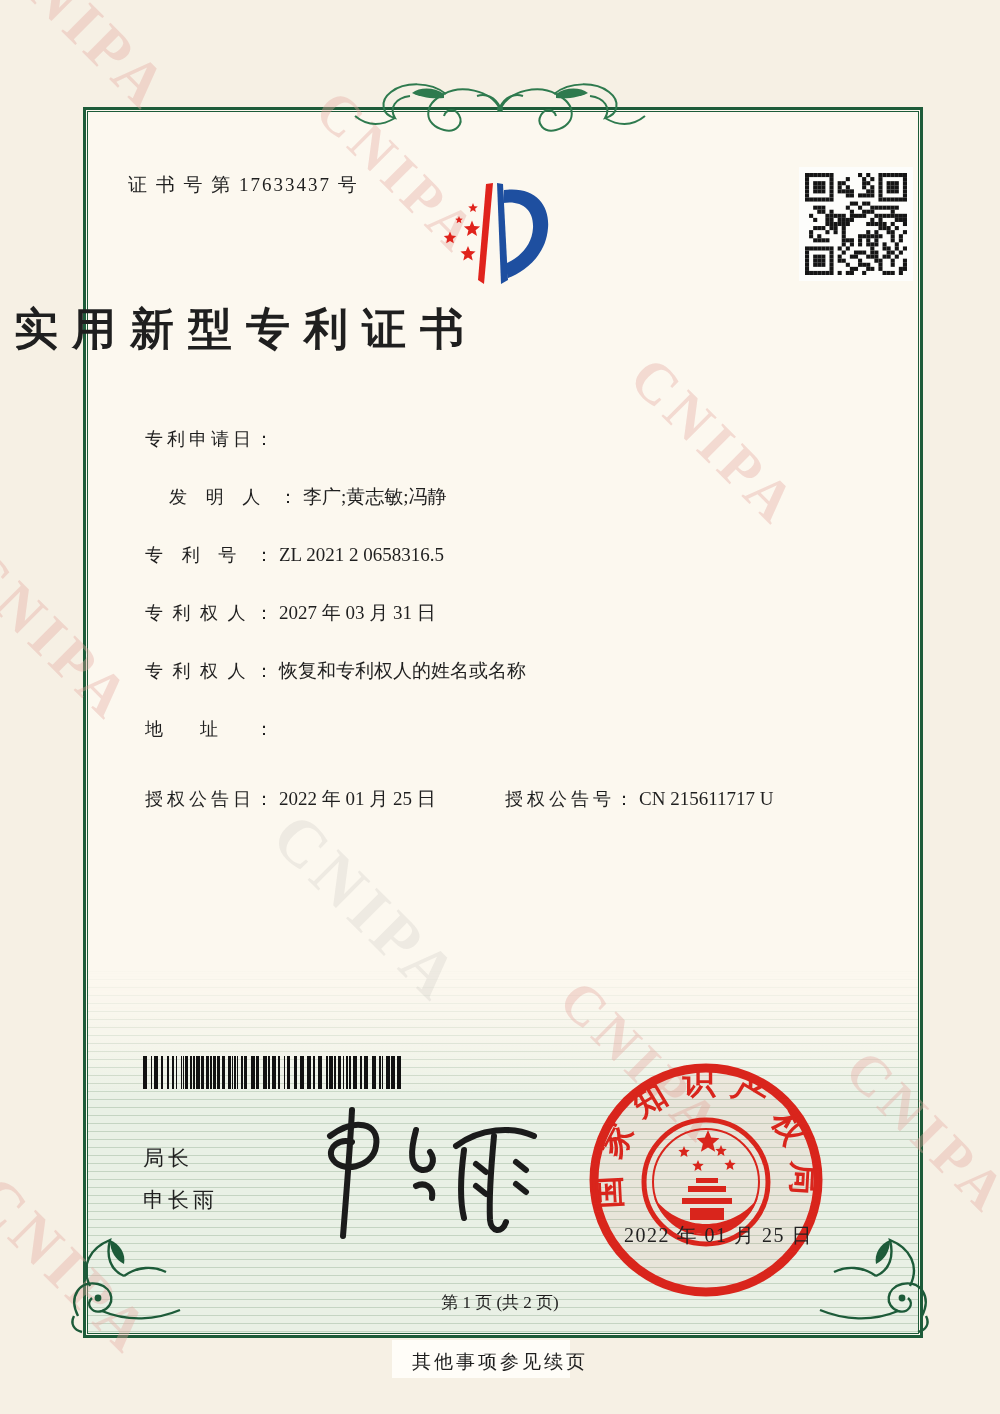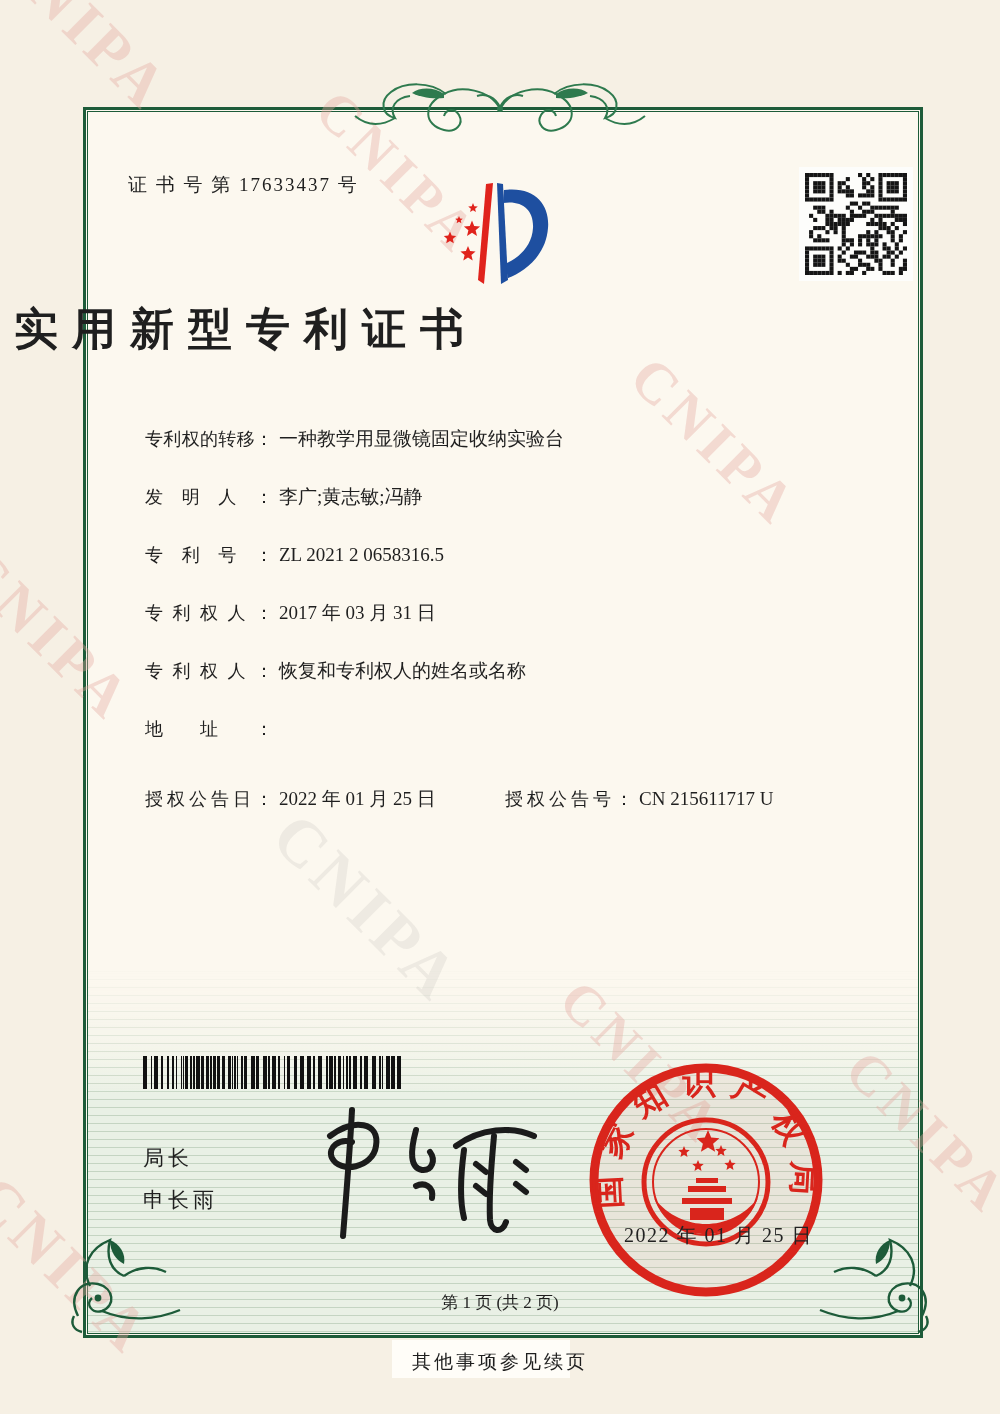--- a/index.html
+++ b/index.html
@@ -427,34 +427,33 @@
     <rect x="2" y="24" width="1" height="1" fill="#151515"></rect>
     <rect x="3" y="24" width="1" height="1" fill="#151515"></rect>
     <rect x="4" y="24" width="1" height="1" fill="#151515"></rect>
     <rect x="5" y="24" width="1" height="1" fill="#151515"></rect>
     <rect x="6" y="24" width="1" height="1" fill="#151515"></rect>
   </svg>
 
 <div class="title">实用新型专利证书</div>
 
 <div class="field-row" style="top:424px;">
-  <span class="field-label">专利权的转移：</span>
-  <span class="field-value">一种教学用显微镜固定收纳实验台</span>
-</div>
-<div class="field-row" style="top:482px;">
+  <span class="field-label">专利申请日：</span>
+</div>
+<div class="field-row" style="top:482px;margin-left:24px;">
   <span class="field-label">发明人：</span>
   <span class="field-value">李广;黄志敏;冯静</span>
 </div>
 <div class="field-row" style="top:540px;">
   <span class="field-label">专利号：</span>
   <span class="field-value">ZL 2021 2 0658316.5</span>
 </div>
 <div class="field-row" style="top:598px;">
   <span class="field-label">专利权人：</span>
-  <span class="field-value">2017 年 03 月 31 日</span>
+  <span class="field-value">2027 年 03 月 31 日</span>
 </div>
 <div class="field-row" style="top:656px;">
   <span class="field-label">专利权人：</span>
   <span class="field-value">恢复和专利权人的姓名或名称</span>
 </div>
 <div class="field-row" style="top:714px;">
   <span class="field-label">地址：</span>
 </div>
 <div class="field-row" style="top:784px;">
   <span class="field-label">授权公告日：</span>

